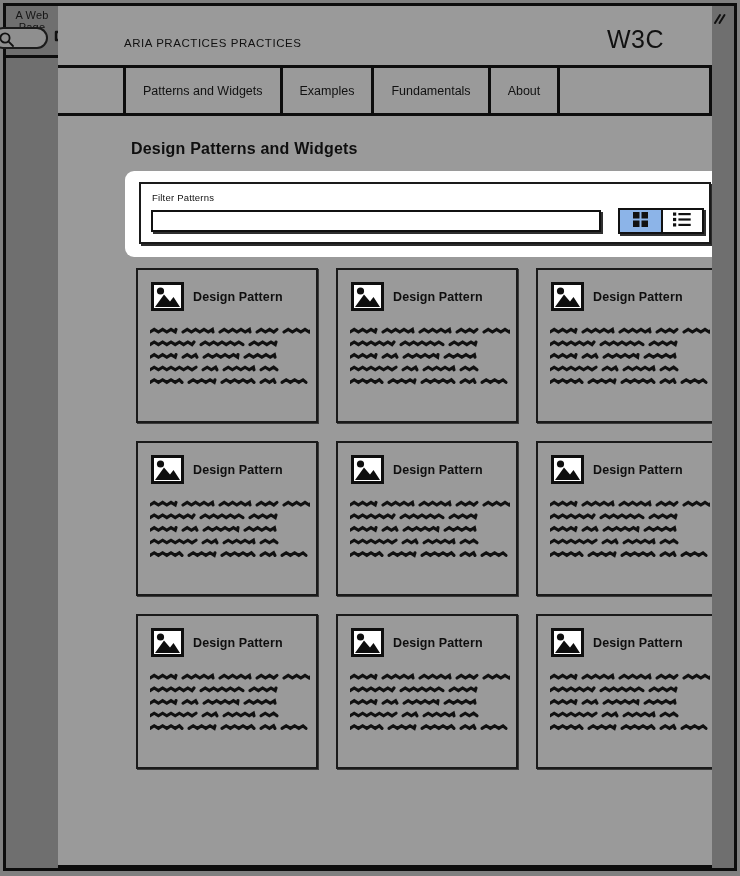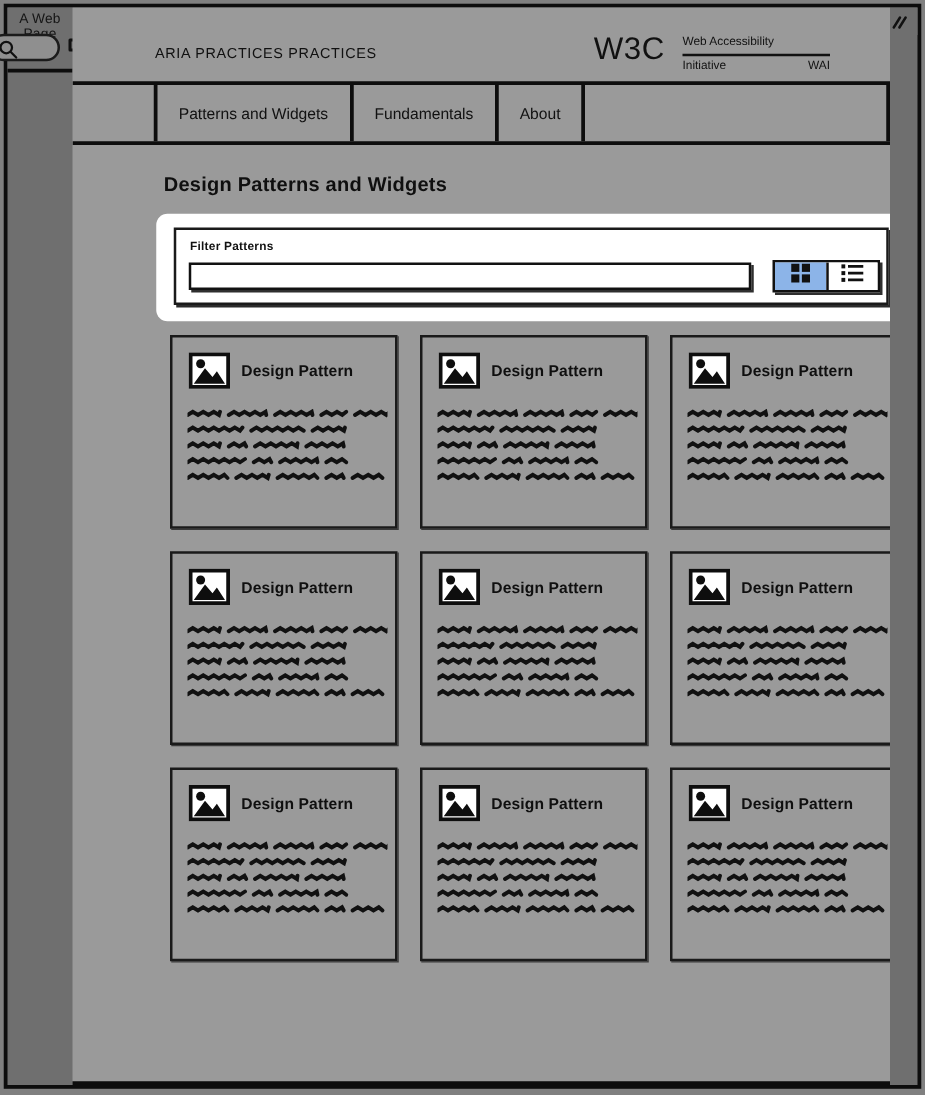--- a/index.html
+++ b/index.html
@@ -216,21 +216,21 @@
     border: 2px solid #1a1a1a;
     background: #ffffff;
     box-sizing: border-box;
     box-shadow: 2px 2px 0 #2b2b2b;
   }
   .filter-label {
     position: absolute;
     left: 11px;
     top: 8px;
     font-size: 9.5px;
-    font-weight: bold;
+    font-weight: normal;
     color: #111;
     letter-spacing: .2px;
   }
   .filter-input {
     position: absolute;
     left: 10px;
     top: 26px;
     width: 450px;
     height: 22px;
     background: #ffffff;
@@ -359,34 +359,27 @@
       </span>
     </div>
   </div>
 
   <div class="viewport">
 
     <div class="site-header">
       <div class="site-title">ARIA PRACTICES PRACTICES</div>
       <div class="w3c-logo-group">
         <div class="w3c-mark">W3C</div>
-        <div class="wai-block">
-          <div class="wai-top">Web Accessibility</div>
-          <div class="wai-rule"></div>
-          <div class="wai-bot">
-            <span>Initiative</span>
-            <span>WAI</span>
-          </div>
-        </div>
       </div>
     </div>
 
     <div class="navbar">
       <div class="nav-spacer-left"></div>
       <div class="nav-tab">Patterns and Widgets</div>
+      <div class="nav-tab">Examples</div>
       <div class="nav-tab">Fundamentals</div>
       <div class="nav-tab">About</div>
       <div class="nav-tab nav-filler"></div>
     </div>
 
     <div class="page">
 
       <div class="page-title">Design Patterns and Widgets</div>
 
       <div class="filter-callout">

